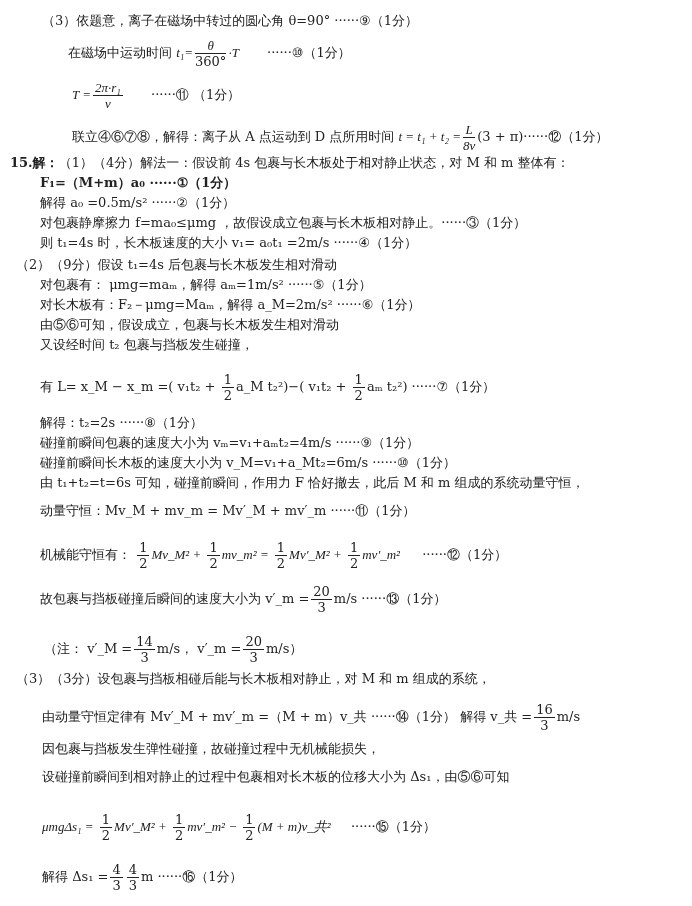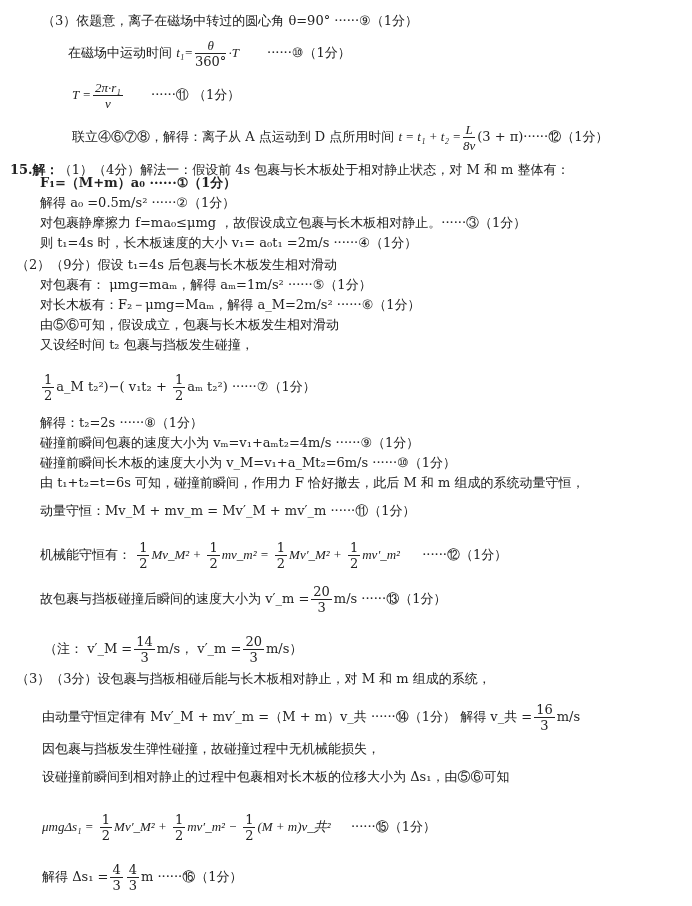--- a/index.html
+++ b/index.html
@@ -24,36 +24,36 @@
 
 <div class="line" style="left:72px;top:80px;">
   <span class="m">T =</span><span class="frac"><span class="num m">2π·r₁</span><span class="den m">v</span></span>
   <span style="margin-left:22px">······⑪ （1分）</span>
 </div>
 
 <div class="line" style="left:72px;top:122px;">
   <span>联立④⑥⑦⑧，解得：离子从 A 点运动到 D 点所用时间 </span><span class="m">t = t₁ + t₂ =</span><span class="frac"><span class="num m">L</span><span class="den m">8v</span></span><span>(3 + π)</span><span>······⑫（1分）</span>
 </div>
 
-<div class="line" style="left:10px;top:161px;">
+<div class="line" style="left:10px;top:154px;">
   <span class="bold">15.解：</span><span>（1）（4分）解法一：假设前 4s 包裹与长木板处于相对静止状态，对 M 和 m 整体有：</span>
 </div>
 <div class="line" style="left:40px;top:174px;font-weight:bold;">F₁=（M+m）a₀  ······①（1分）</div>
 <div class="line" style="left:40px;top:194px;">解得 a₀ =0.5m/s²  ······②（1分）</div>
 <div class="line" style="left:40px;top:214px;">对包裹静摩擦力 f=ma₀≤μmg ，故假设成立包裹与长木板相对静止。······③（1分）</div>
 <div class="line" style="left:40px;top:234px;">则 t₁=4s 时，长木板速度的大小 v₁= a₀t₁ =2m/s  ······④（1分）</div>
 
 <div class="line" style="left:16px;top:256px;">（2）（9分）假设 t₁=4s 后包裹与长木板发生相对滑动</div>
 <div class="line" style="left:40px;top:276px;">对包裹有：    μmg=maₘ，解得 aₘ=1m/s²      ······⑤（1分）</div>
 <div class="line" style="left:40px;top:296px;">对长木板有：F₂－μmg=Maₘ，解得 a_M=2m/s² ······⑥（1分）</div>
 <div class="line" style="left:40px;top:316px;">由⑤⑥可知，假设成立，包裹与长木板发生相对滑动</div>
 <div class="line" style="left:40px;top:336px;">又设经时间 t₂ 包裹与挡板发生碰撞，</div>
 
 <div class="line" style="left:40px;top:372px;">
-  <span class="frac"><span class="num">1</span><span class="den">2</span></span><span>a_M t₂²)−( v₁t₂ + </span><span class="frac"><span class="num">1</span><span class="den">2</span></span><span>aₘ t₂²) ······⑦（1分）</span>
+  <span>有 L= x_M − x_m =( v₁t₂ + </span><span class="frac"><span class="num">1</span><span class="den">2</span></span><span>a_M t₂²)−( v₁t₂ + </span><span class="frac"><span class="num">1</span><span class="den">2</span></span><span>aₘ t₂²) ······⑦（1分）</span>
 </div>
 
 <div class="line" style="left:40px;top:414px;">解得：t₂=2s  ······⑧（1分）</div>
 <div class="line" style="left:40px;top:434px;">碰撞前瞬间包裹的速度大小为 vₘ=v₁+aₘt₂=4m/s    ······⑨（1分）</div>
 <div class="line" style="left:40px;top:454px;">碰撞前瞬间长木板的速度大小为 v_M=v₁+a_Mt₂=6m/s ······⑩（1分）</div>
 <div class="line" style="left:40px;top:474px;">由 t₁+t₂=t=6s 可知，碰撞前瞬间，作用力 F 恰好撤去，此后 M 和 m 组成的系统动量守恒，</div>
 
 <div class="line" style="left:40px;top:502px;">动量守恒：Mv_M + mv_m = Mv′_M + mv′_m   ······⑪（1分）</div>
 
 <div class="line" style="left:40px;top:540px;">

